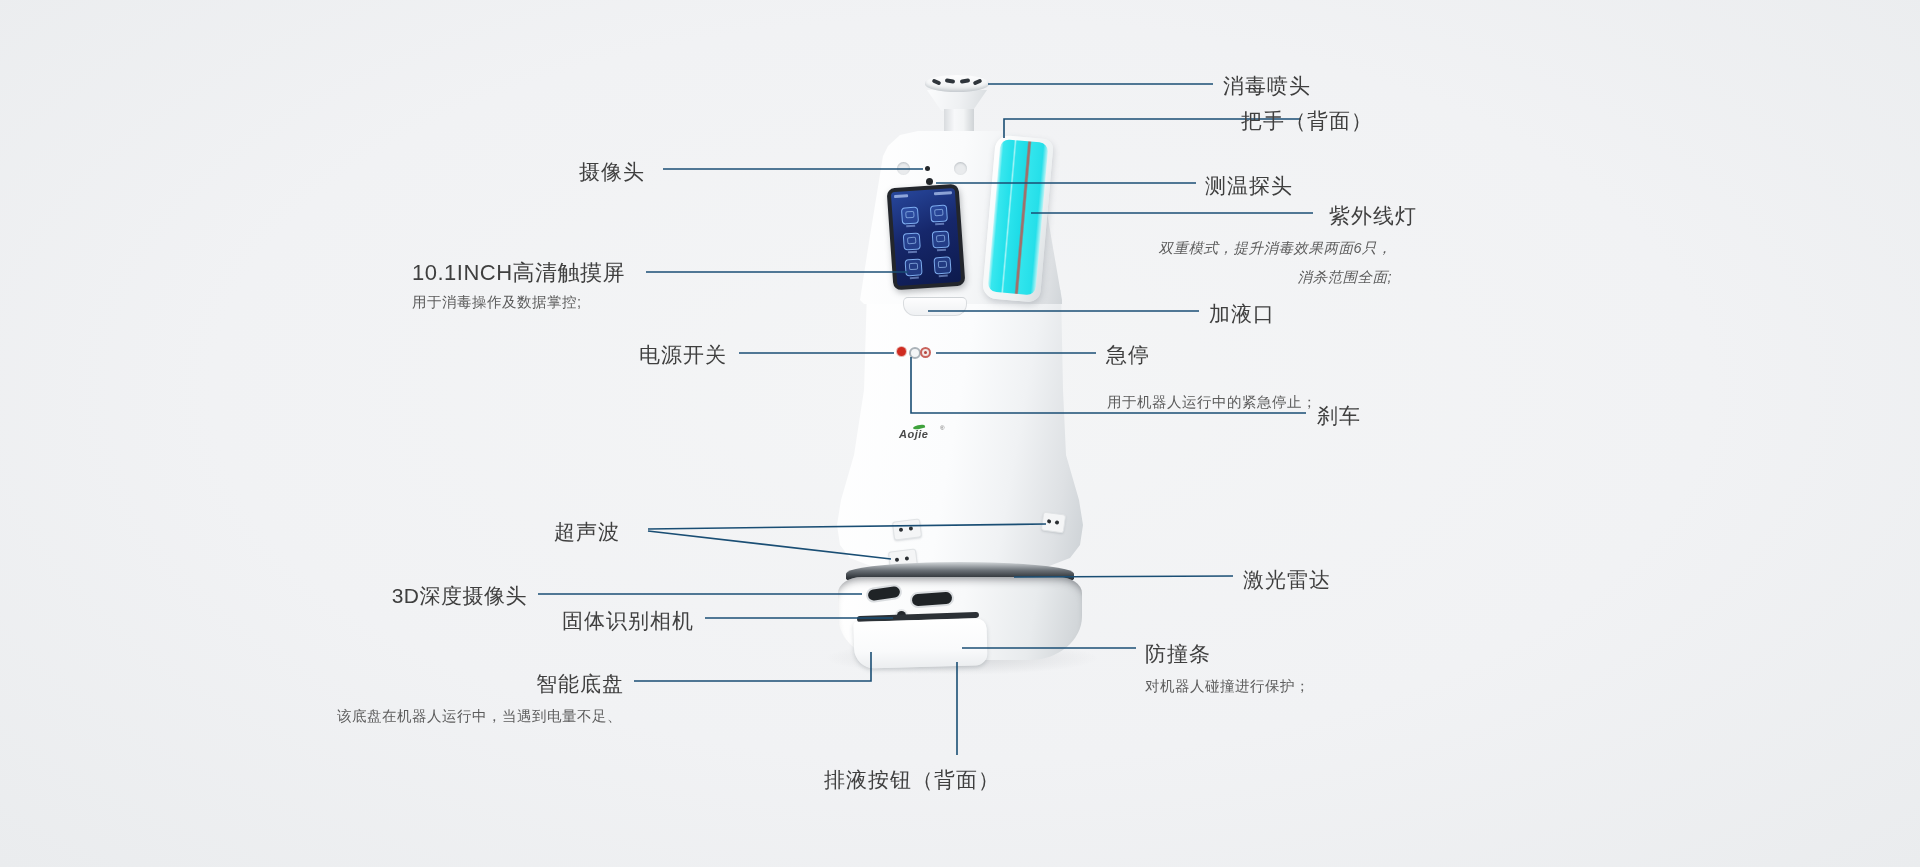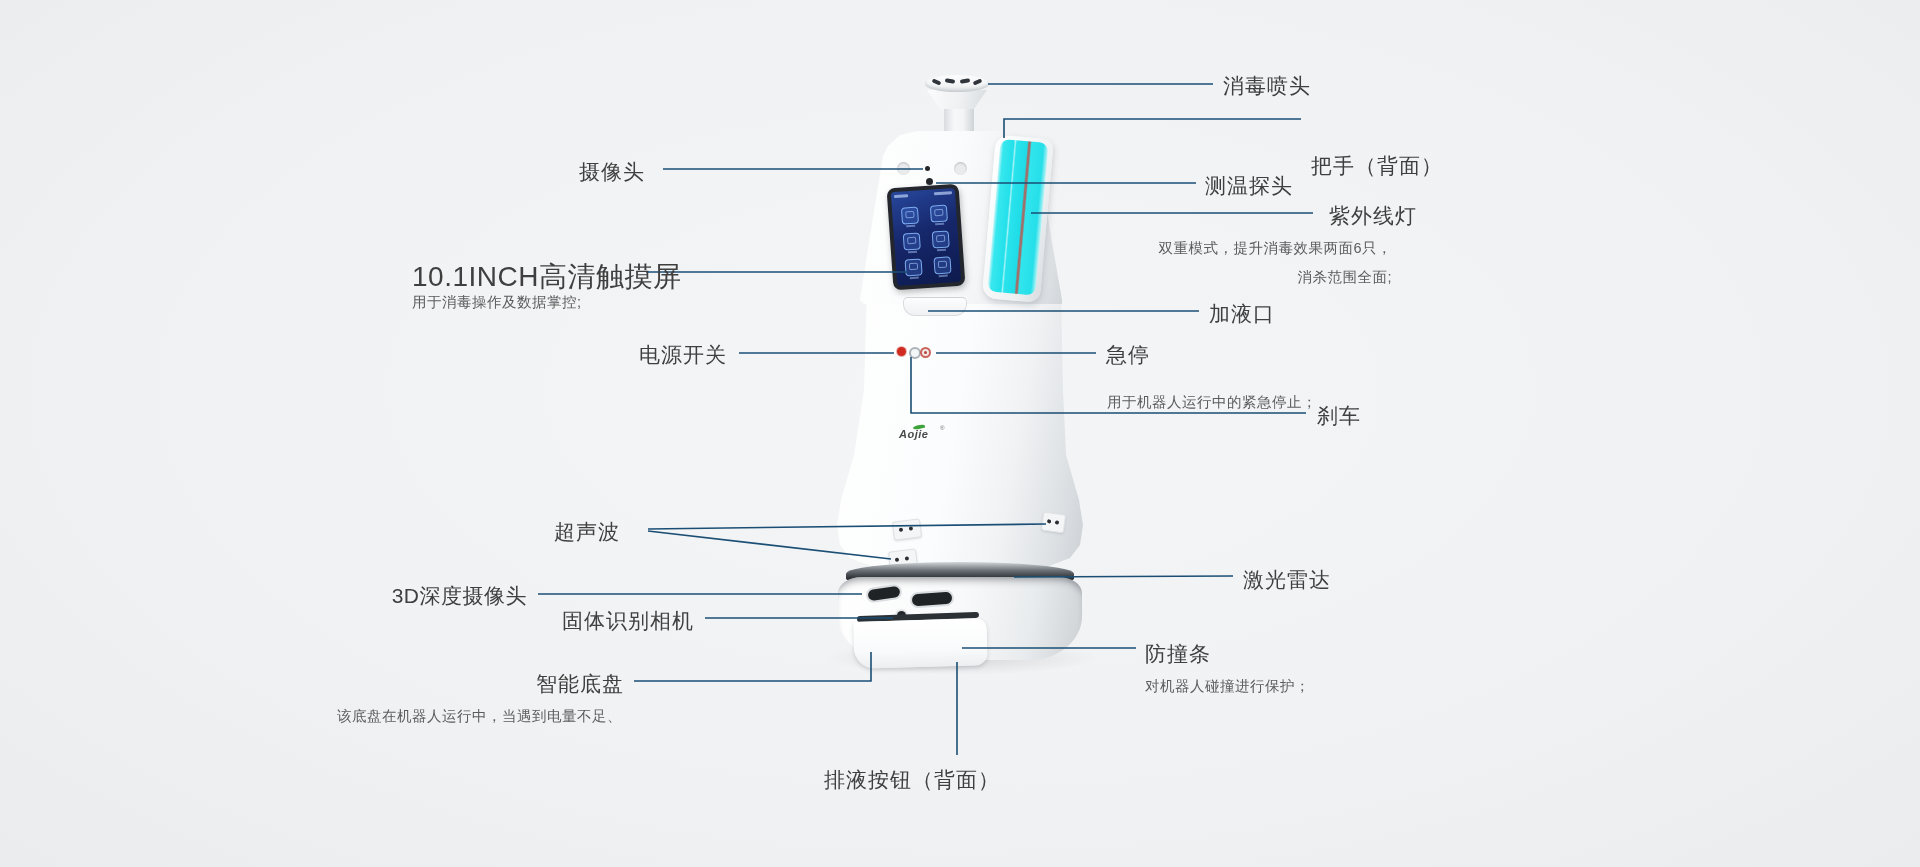--- a/index.html
+++ b/index.html
@@ -177,37 +177,37 @@
       <path d="M538,594 H862"></path>
       <path d="M705,618 H893"></path>
       <path d="M634,681 H871 V652"></path>
       <path d="M1014,577 L1233,576"></path>
       <path d="M962,648 H1136"></path>
       <path d="M957,662 V755"></path>
     </g>
   </svg>
 
   <div class="lbl" style="left:1223px;top:72px;">消毒喷头</div>
-  <div class="lbl" style="left:1311px;top:107px;margin-top:45px;">把手（背面）</div>
+  <div class="lbl" style="left:1241px;top:107px;">把手（背面）</div>
   <div class="lbl" style="left:1205px;top:172px;">测温探头</div>
   <div class="lbl" style="left:1329px;top:202px;">紫外线灯</div>
-  <div class="desc right-align" style="left:1042px;top:234px;width:350px;">
+  <div class="desc right-align" style="left:1042px;top:234px;width:350px;font-style:italic;">
     <div>双重模式，提升消毒效果两面6只，</div>
     <div>消杀范围全面;</div>
   </div>
   <div class="lbl" style="left:1209px;top:300px;">加液口</div>
   <div class="lbl" style="left:1106px;top:341px;">急停</div>
   <div class="desc" style="left:1107px;top:372px;margin-top:16px;">用于机器人运行中的紧急停止；</div>
   <div class="lbl" style="left:1317px;top:402px;">刹车</div>
   <div class="lbl" style="left:1243px;top:566px;">激光雷达</div>
   <div class="lbl" style="left:1145px;top:640px;">防撞条</div>
   <div class="desc" style="left:1145px;top:672px;">对机器人碰撞进行保护；</div>
 
   <div class="lbl right-align" style="left:445px;top:158px;width:200px;">摄像头</div>
-  <div class="lbl" style="left:412px;top:258px;font-size:28px;letter-spacing:.5px;">10.1INCH高清触摸屏</div>
+  <div class="lbl" style="left:412px;top:258px;font-size:22px;letter-spacing:.5px;">10.1INCH高清触摸屏</div>
   <div class="desc" style="left:412px;top:288px;">用于消毒操作及数据掌控;</div>
   <div class="lbl right-align" style="left:527px;top:341px;width:200px;">电源开关</div>
   <div class="lbl right-align" style="left:420px;top:518px;width:200px;">超声波</div>
   <div class="lbl right-align" style="left:327px;top:582px;width:200px;letter-spacing:.5px;">3D深度摄像头</div>
   <div class="lbl right-align" style="left:494px;top:607px;width:200px;">固体识别相机</div>
   <div class="lbl right-align" style="left:424px;top:670px;width:200px;">智能底盘</div>
   <div class="desc right-align" style="left:222px;top:702px;width:400px;">
     <div>该底盘在机器人运行中，当遇到电量不足、</div>
   </div>
 

